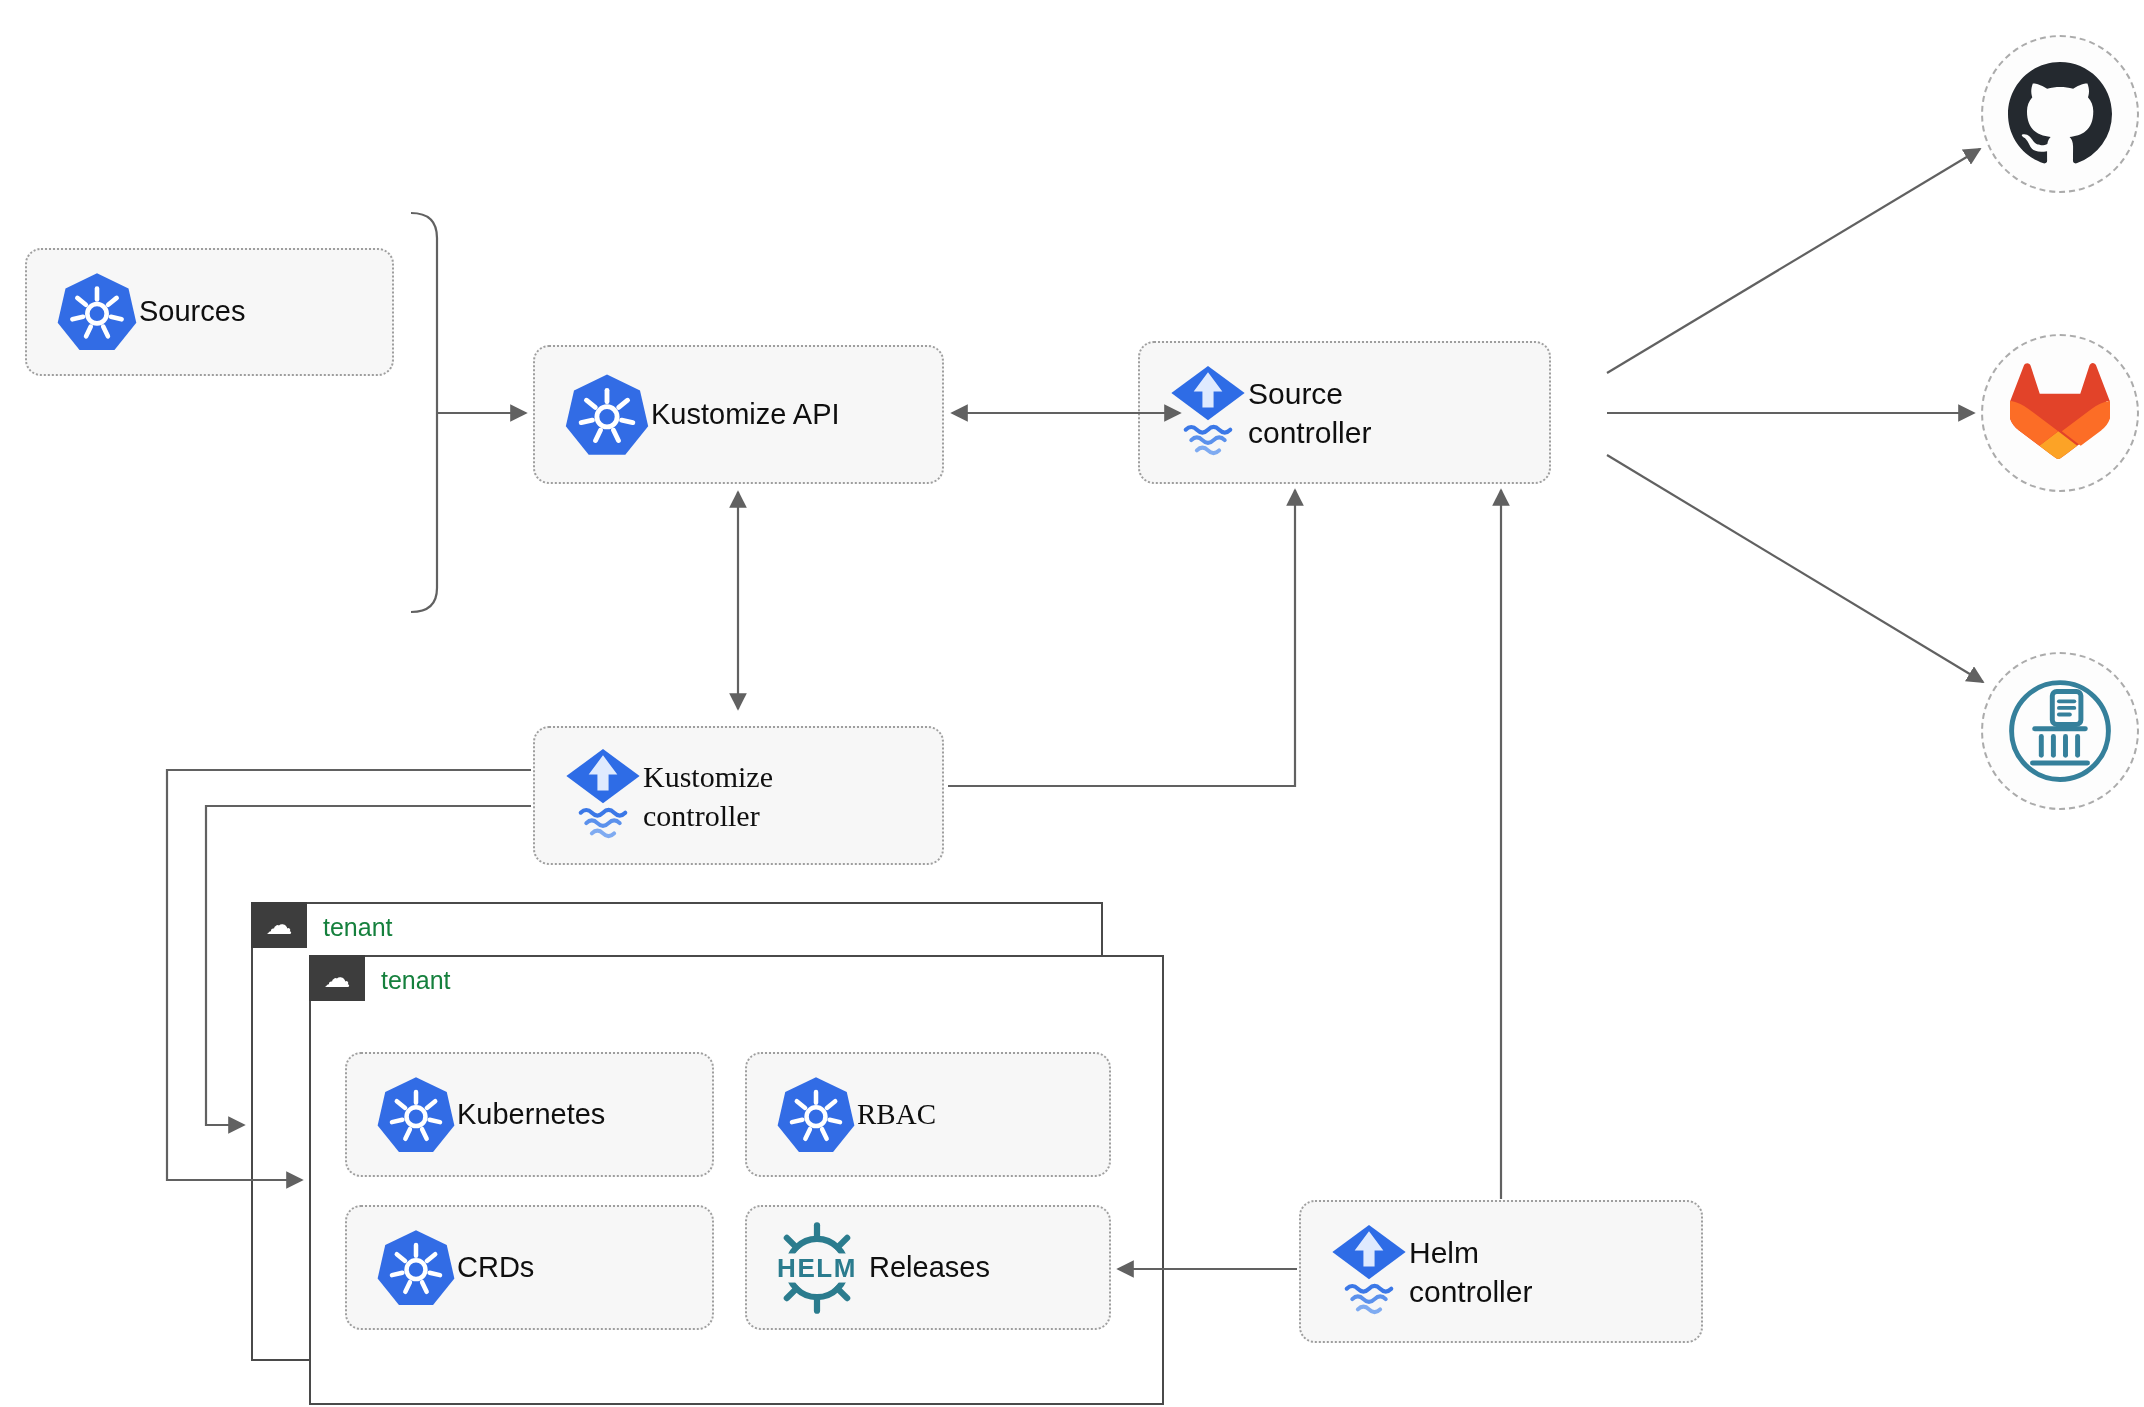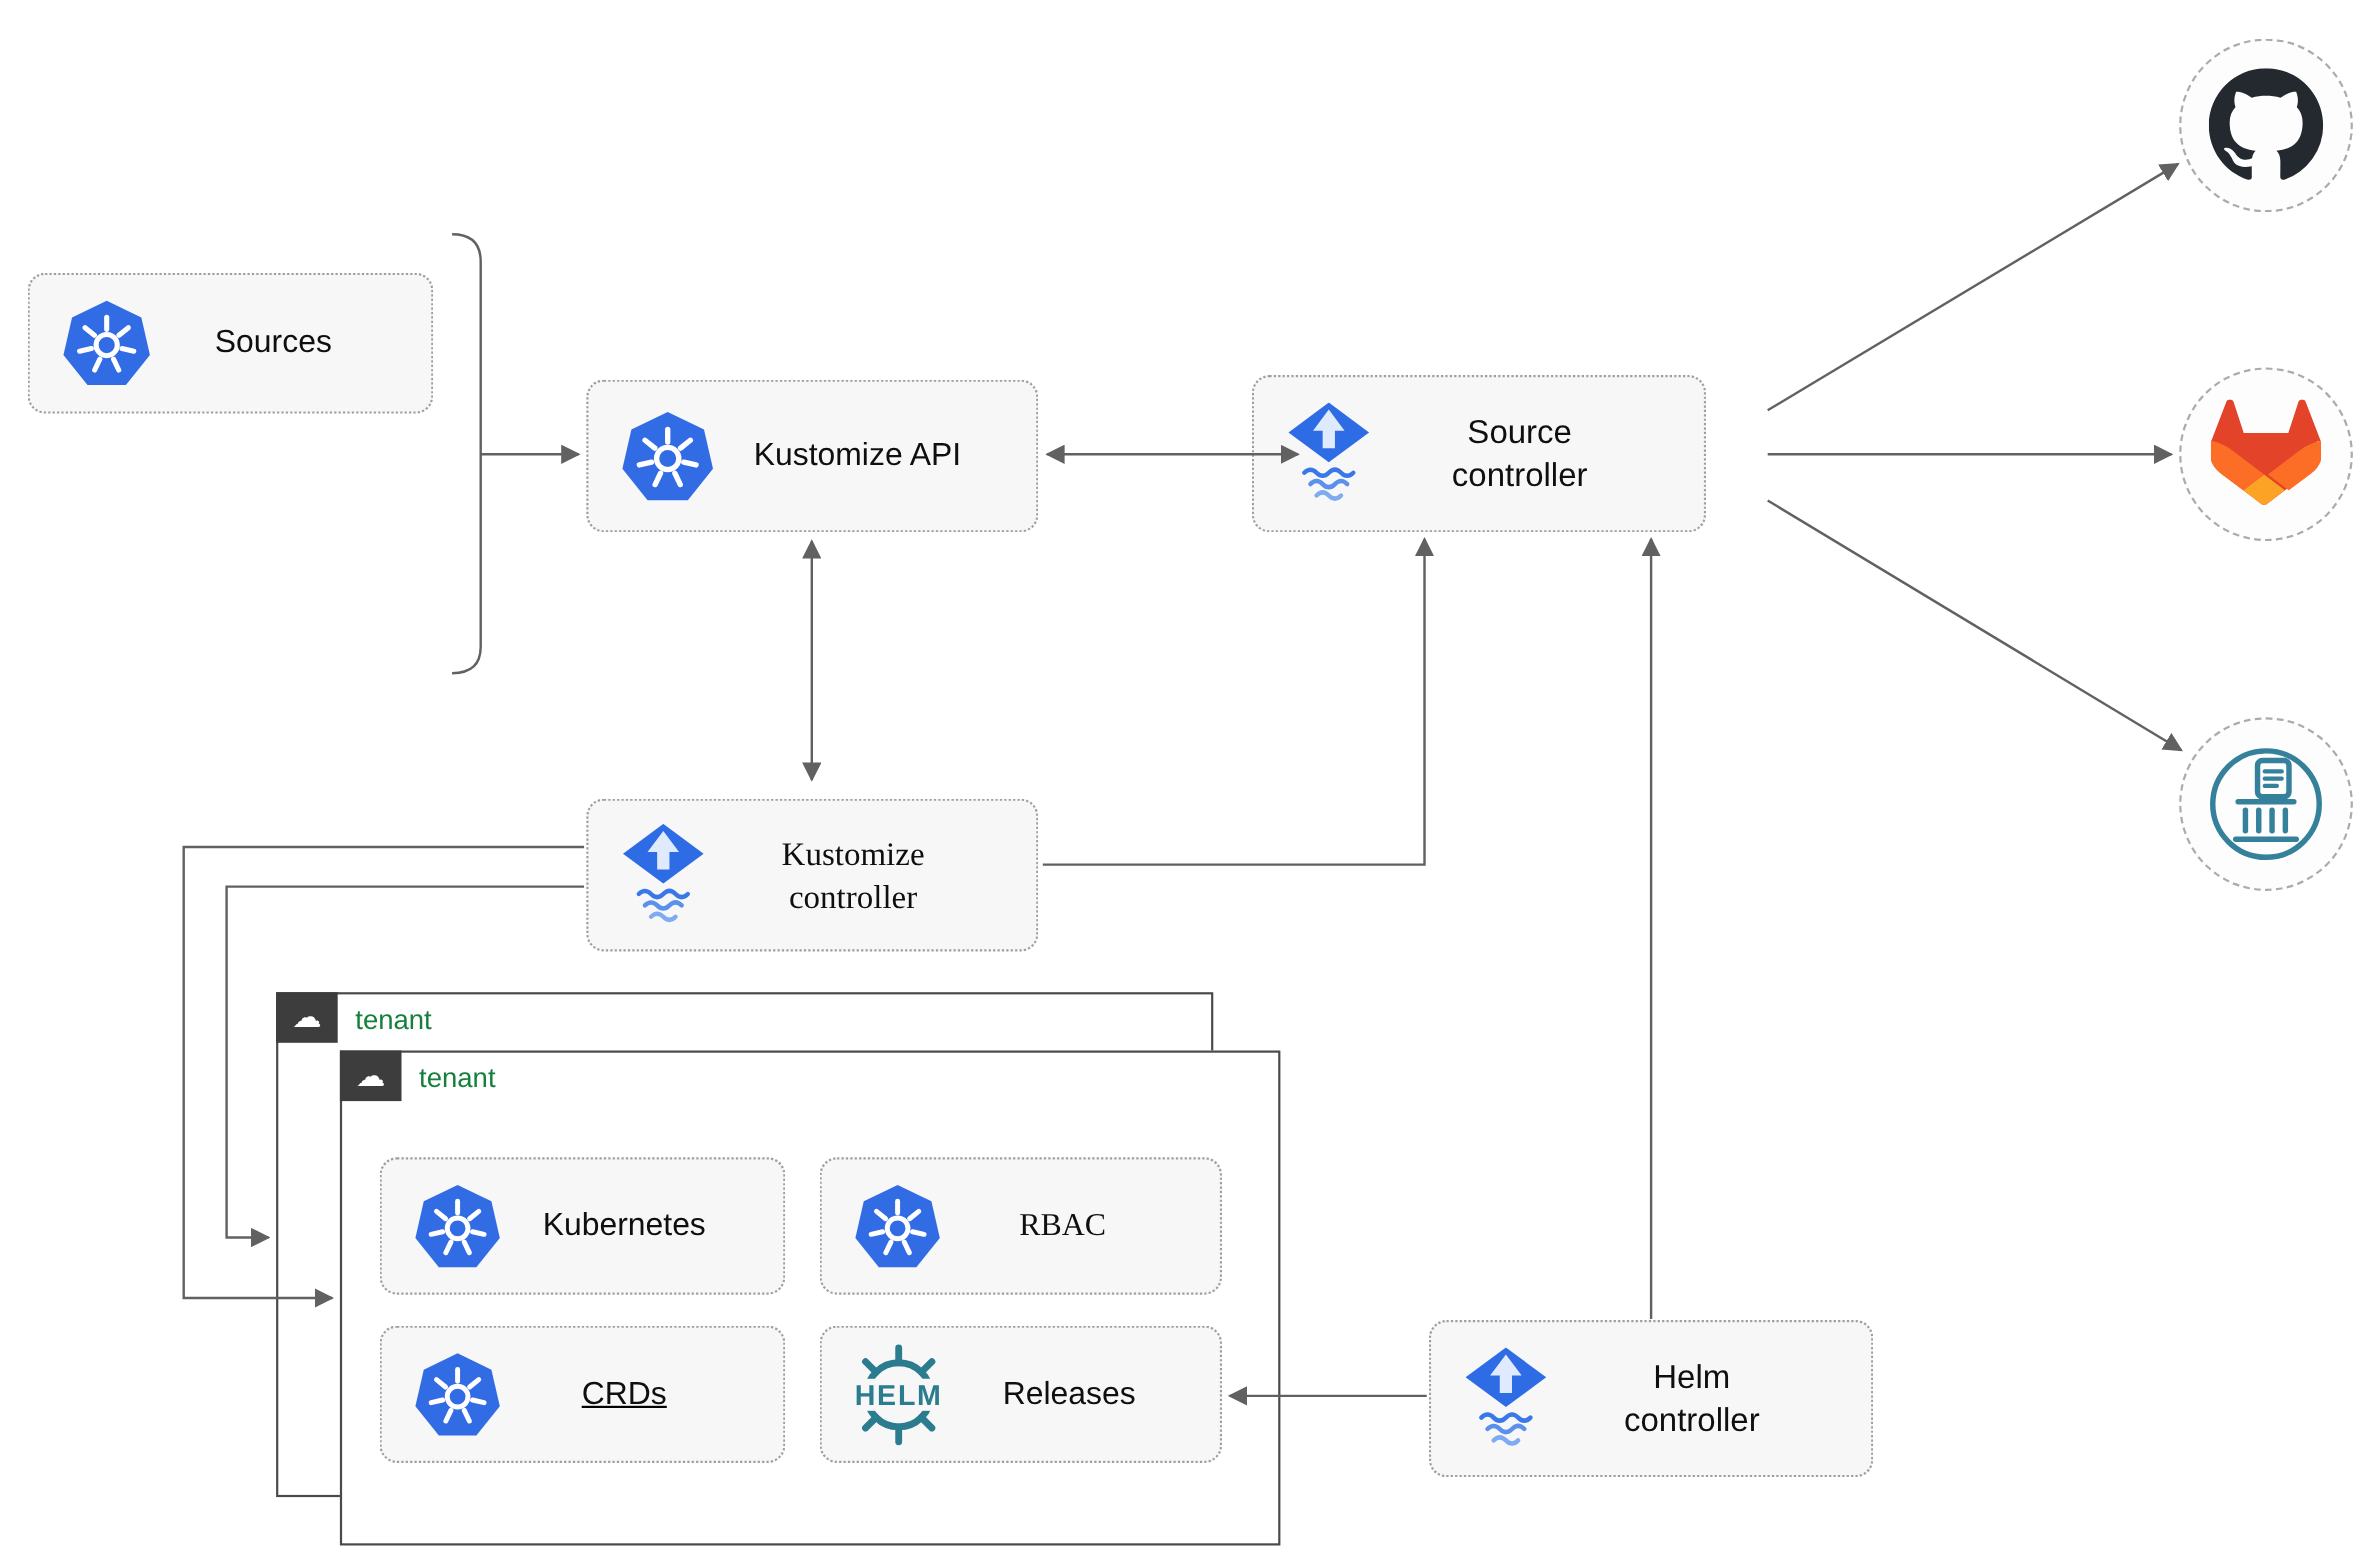--- a/index.html
+++ b/index.html
@@ -17,21 +17,21 @@
     z-index: 3;
     background: #f7f7f7;
     border: 2.5px dotted #9e9e9e;
     border-radius: 16px;
     display: flex;
     align-items: center;
   }
   .node .icon { flex: 0 0 auto; margin-left: 28px; display: flex; align-items: center; }
   .node .label {
     flex: 1 1 auto;
-    text-align: center;
+    text-align: left;
     font-size: 29px;
     color: #0f0f0f;
     white-space: pre-line;
     line-height: 1.3;
     padding-right: 34px;
   }
   .node.ctrl .label { font-size: 30px; }
   .tenant {
     position: absolute;
     background: #ffffff;
@@ -195,21 +195,21 @@
 
   <div class="node" style="left:745px; top:1052px; width:366px; height:125px;font-family:Liberation Serif, serif;">
     <span class="icon">
       <svg viewBox="0 0 100 100" width="82" height="82">
           <use href="#k8s-glyph"></use>
         </svg>
     </span>
     <span class="label">RBAC</span>
   </div>
 
-  <div class="node" style="left:345px; top:1205px; width:369px; height:125px;text-decoration:underline;">
+  <div class="node" style="left:345px; top:1205px; width:369px; height:125px;">
     <span class="icon">
       <svg viewBox="0 0 100 100" width="82" height="82">
           <use href="#k8s-glyph"></use>
         </svg>
     </span>
     <span class="label">CRDs</span>
   </div>
 
   <div class="node" style="left:745px; top:1205px; width:366px; height:125px;">
     <span class="icon" style="margin-left:18px;">

